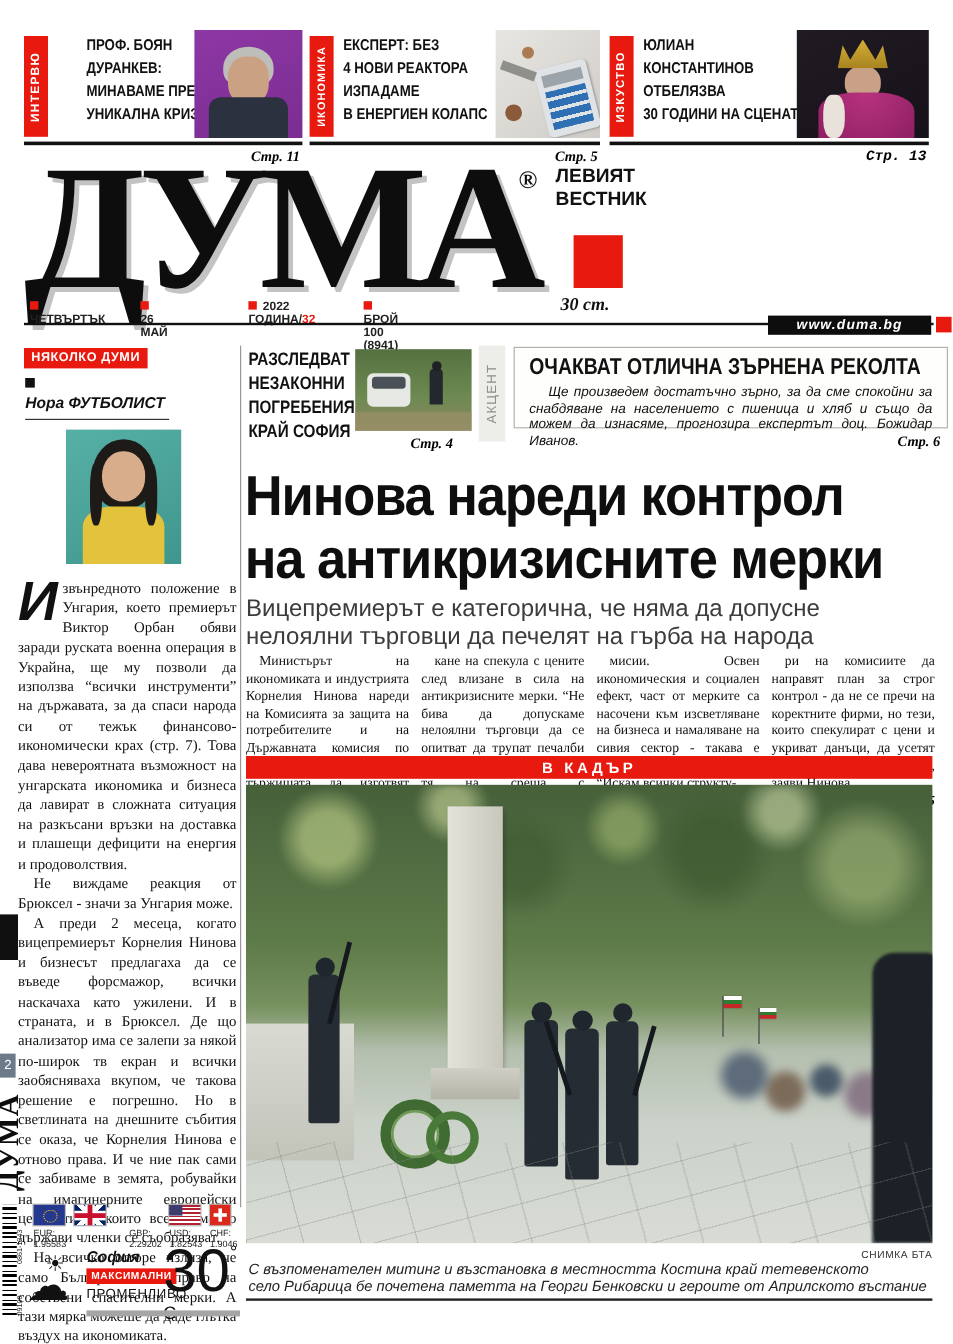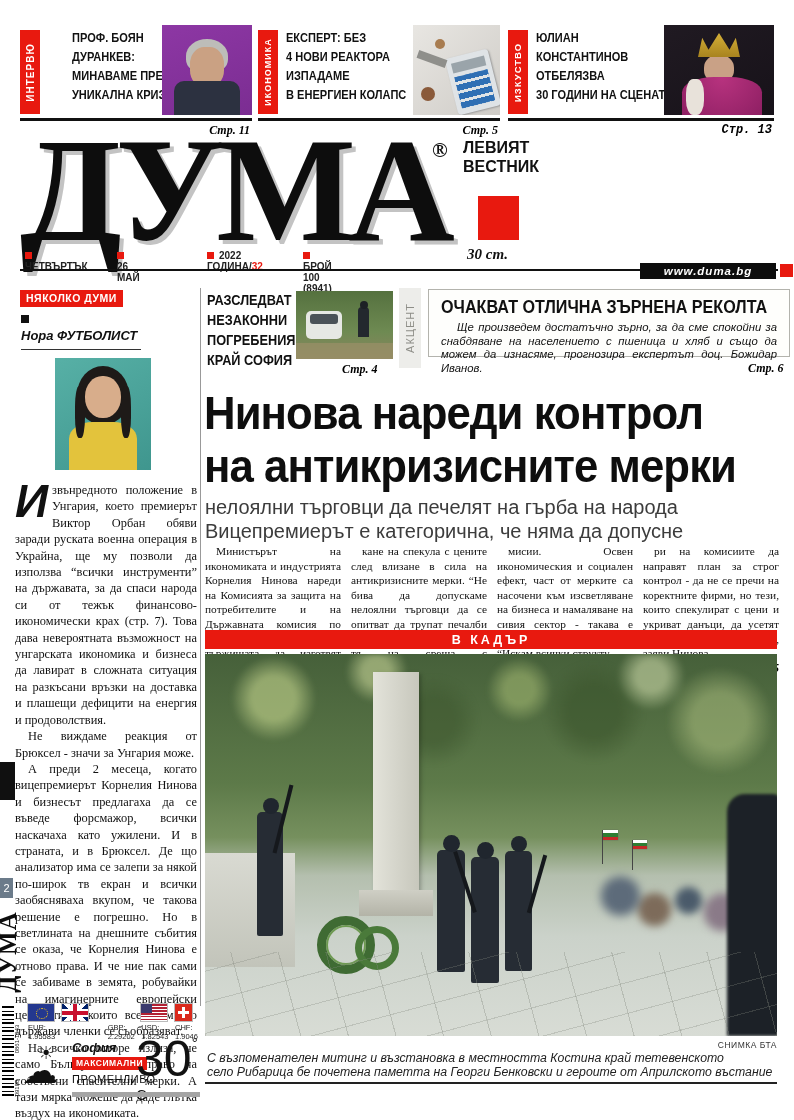--- a/index.html
+++ b/index.html
@@ -164,22 +164,22 @@
     <div class="cond" style="font-size:19px;margin:6px 0 0 12px;">ОЧАКВАТ ОТЛИЧНА ЗЪРНЕНА РЕКОЛТА</div>
     <div class="ital just" style="margin:3px 12px 0;font-size:11.3px;line-height:13.6px;text-indent:16px;">Ще произведем достатъчно зърно, за да сме спокойни за снабдяване на населението с пшеница и хляб и също да можем да изнасяме, прогнозира експертът доц. Божидар Иванов.</div>
   </div>
   <div class="abs pgref" style="left:748px;top:361px;">Стр. 6</div>
 
   <div class="abs" style="left:204px;top:386px;">
     <div class="cond" style="font-size:47px;line-height:53px;transform:scaleX(0.93);letter-spacing:-1px;color:#0e0e0e;">Нинова нареди контрол</div>
     <div class="cond" style="font-size:47px;line-height:53px;transform:scaleX(0.93);letter-spacing:-1px;color:#0e0e0e;">на антикризисните мерки</div>
   </div>
   <div class="abs" style="left:205px;top:496px;font-size:20px;line-height:23.5px;color:#3c3c3c;">
+    <div>Вицепремиерът е категорична, че няма да допусне</div>
     <div>нелоялни търговци да печелят на гърба на народа</div>
-    <div>Вицепремиерът е категорична, че няма да допусне</div>
   </div>
 
   <div class="abs" style="left:205px;top:544px;width:574px;display:flex;gap:10px;">
     <div class="leadcol">
         <p>Министърът на икономиката и индустрията Корнелия Нинова нареди на Комисията за защита на потребителите и на Държавната комисия по стоковите борси и тържищата да изготвят план за строг контрол и недопус-</p>
       </div>
     <div class="leadcol">
         <p>кане на спекула с цените след влизане в сила на антикризисните мерки. “Не бива да допускаме нелоялни търговци да се опитват да трупат печалби на гърба на народа”, заяви тя на среща с ръководствата на двете ко-</p>
       </div>
     <div class="leadcol">

